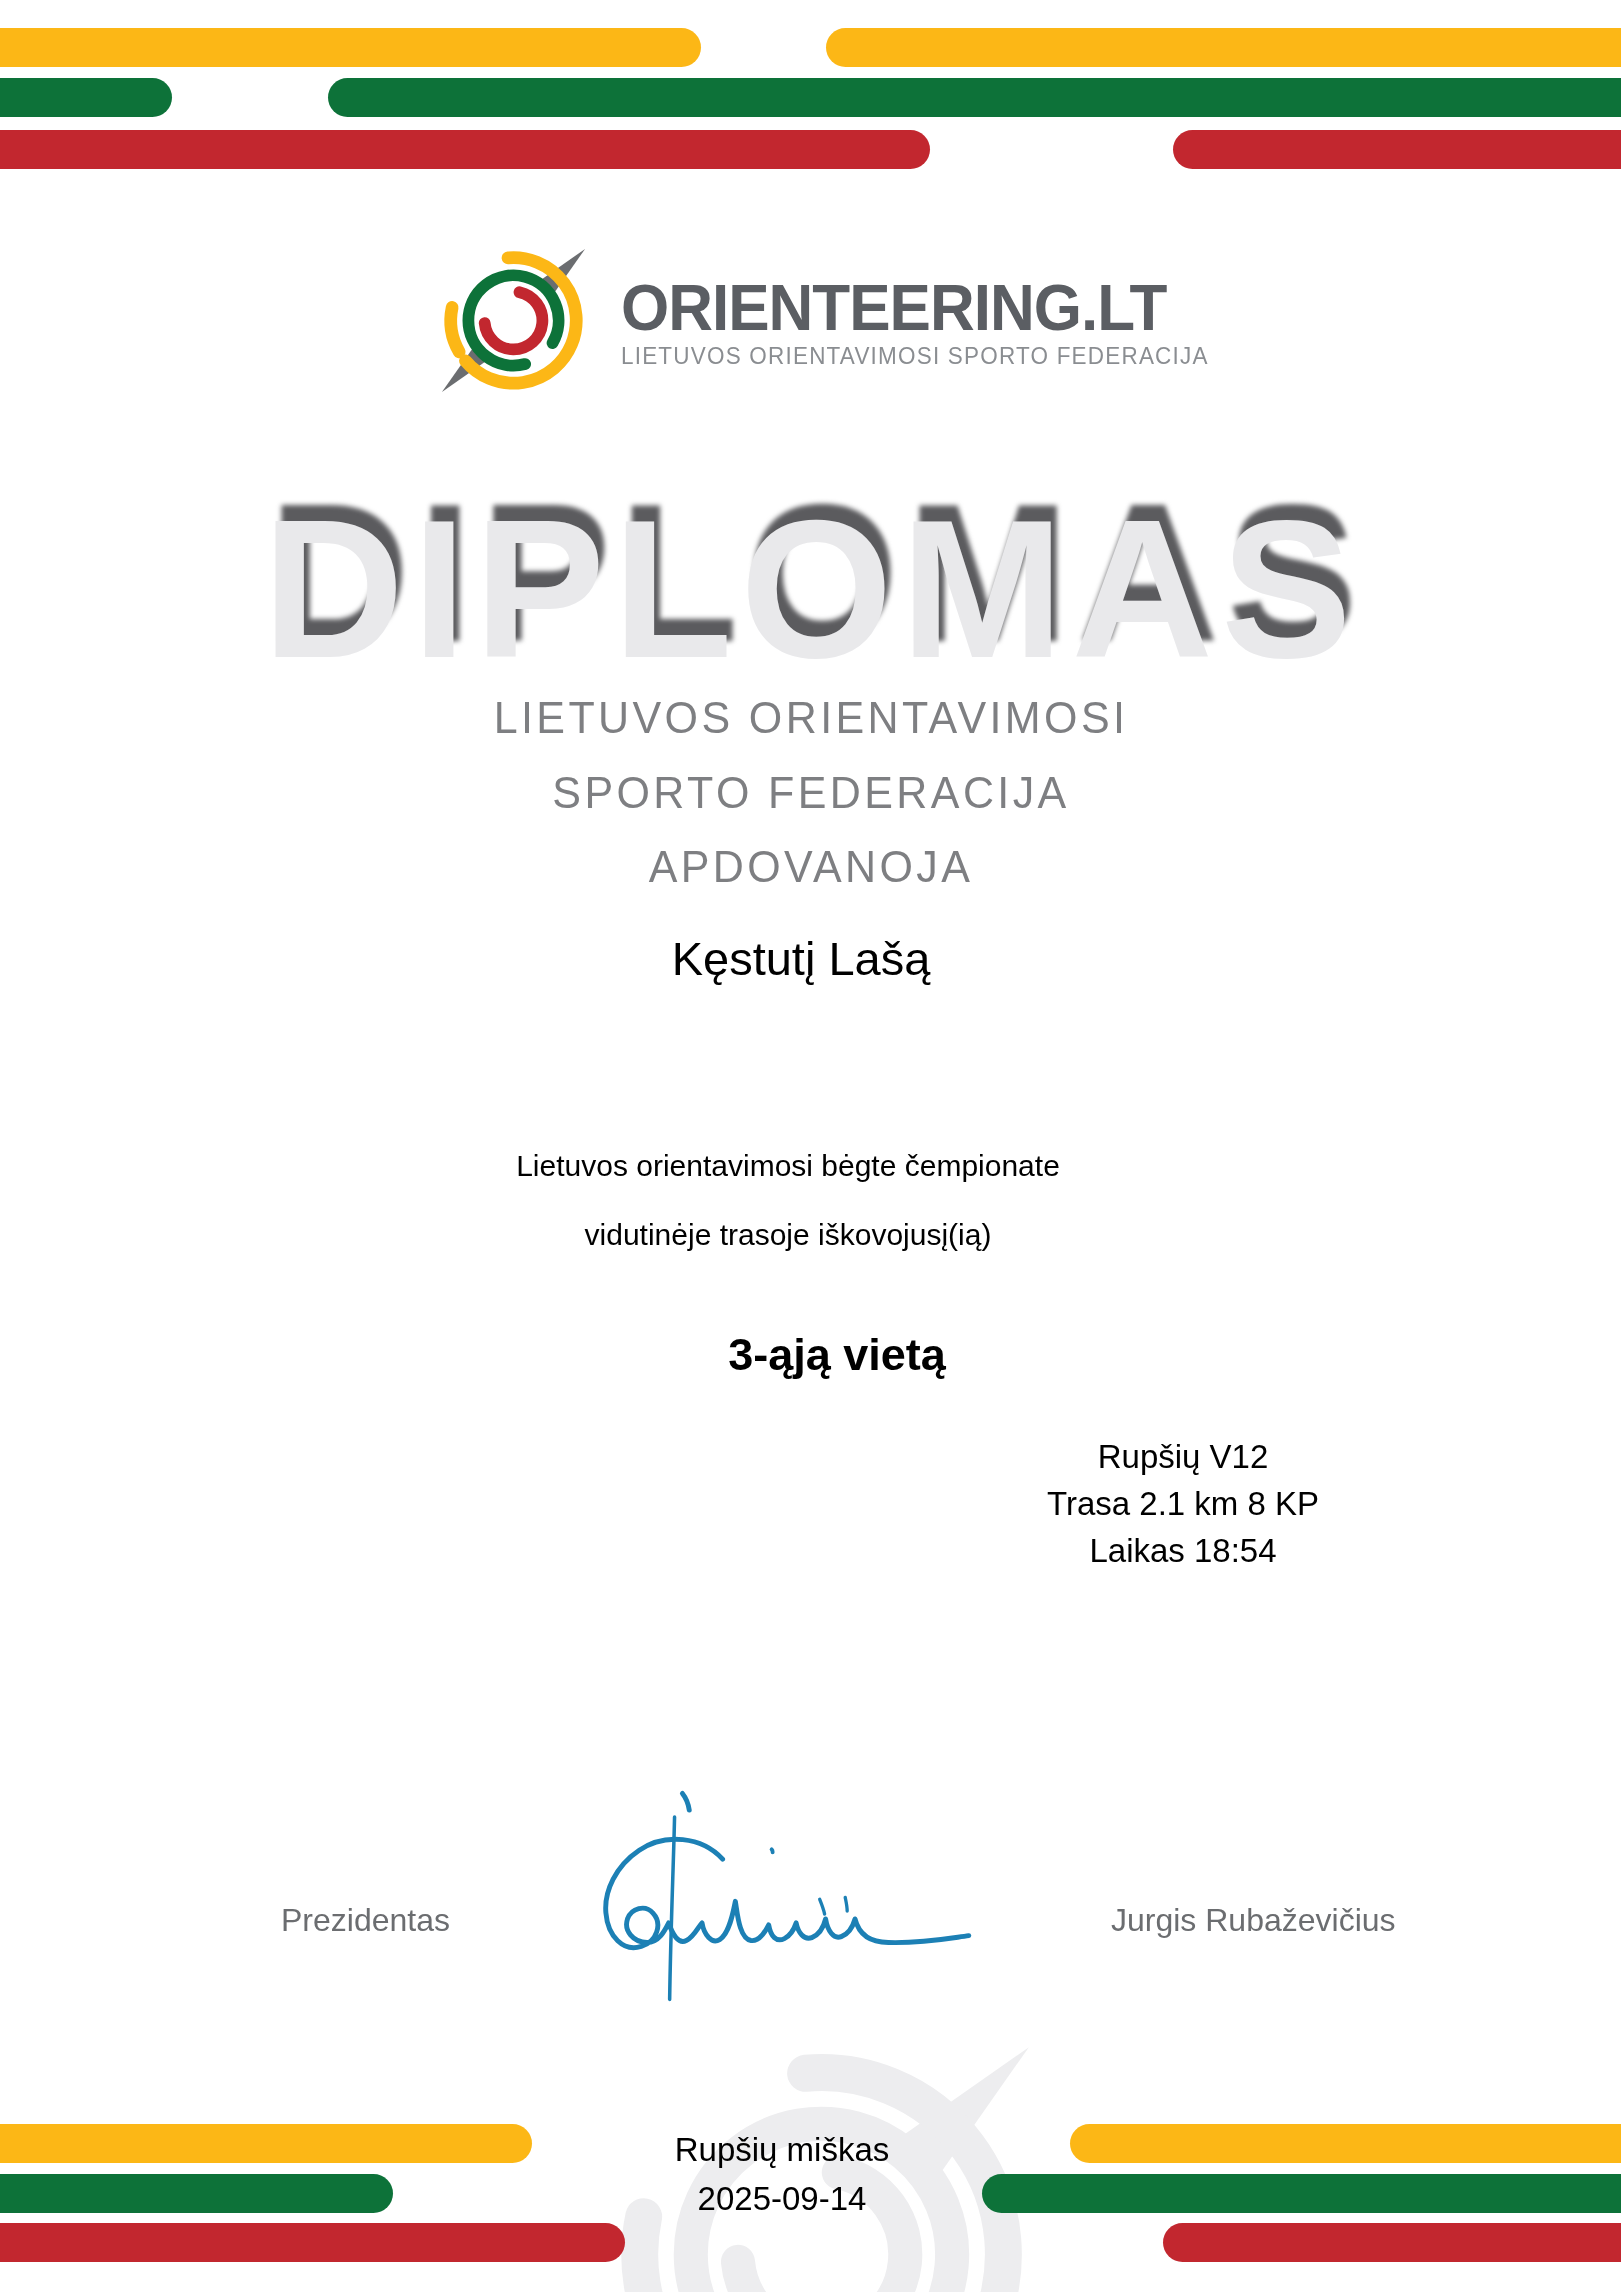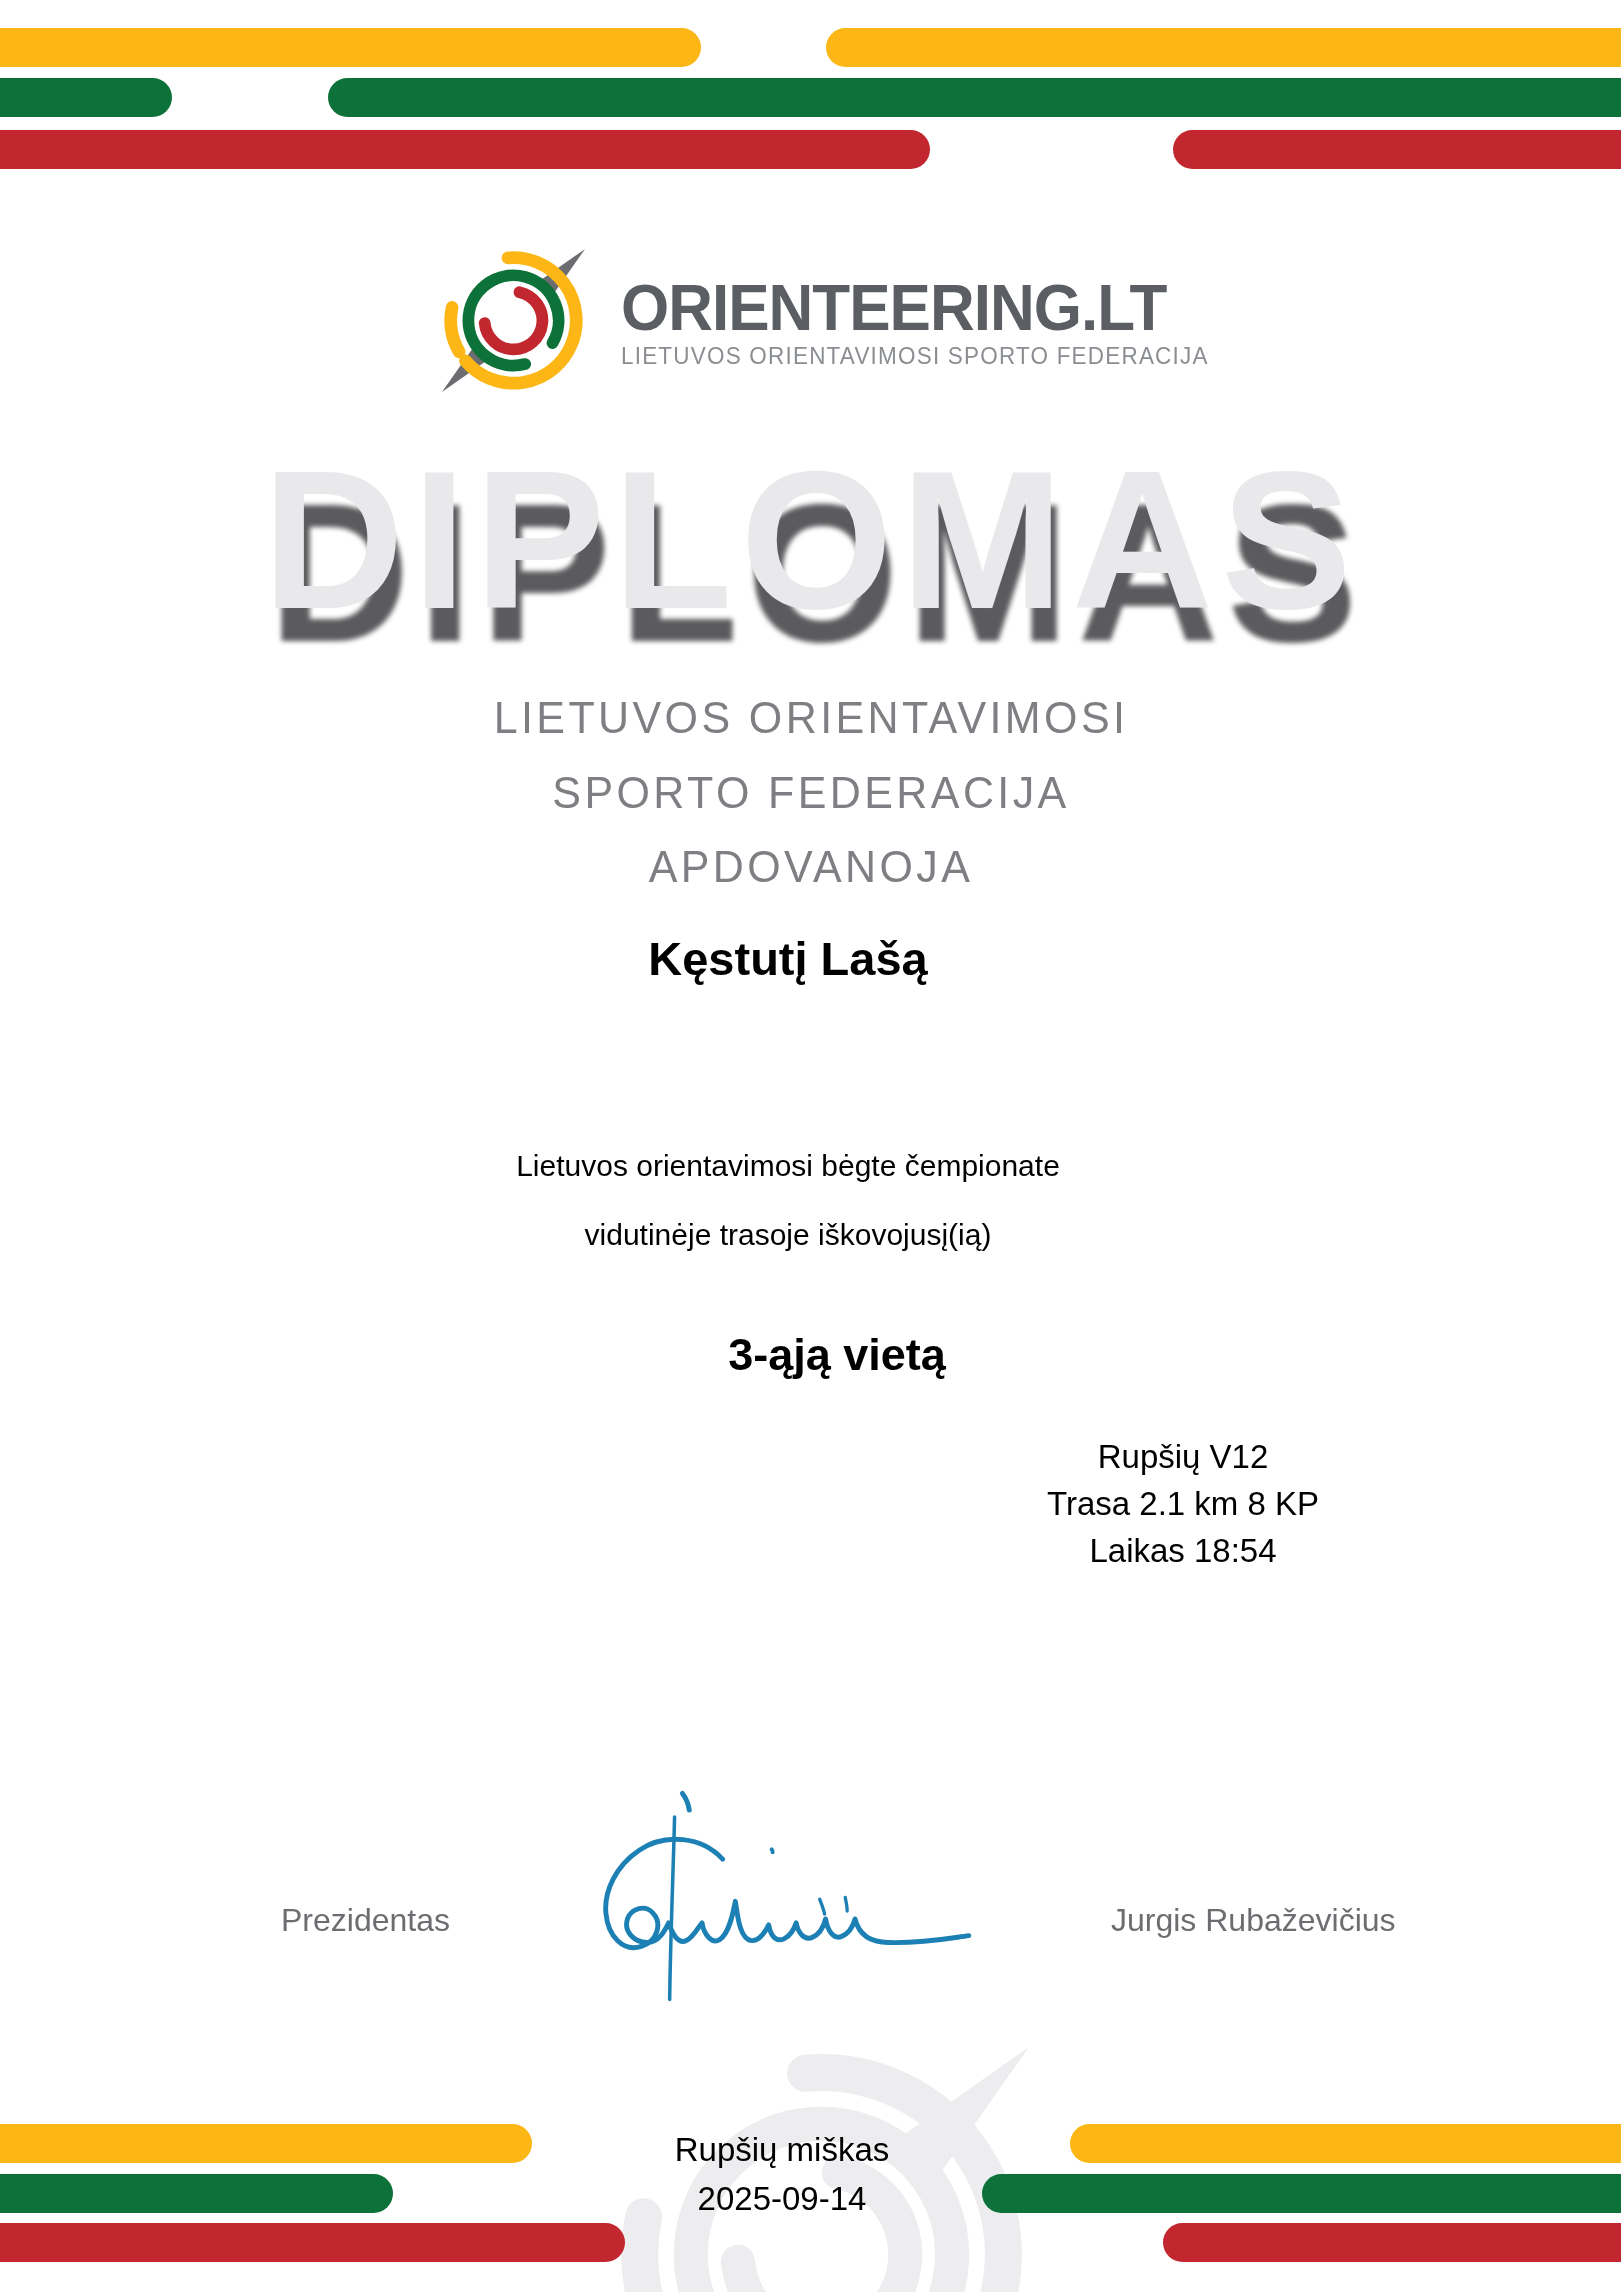--- a/index.html
+++ b/index.html
@@ -37,21 +37,21 @@
   .big-title{
     font-size:196px; font-weight:bold; letter-spacing:7.8px; line-height:1;
     z-index:3;
   }
   .big-title.shadow-layer{ color:var(--title-shadow); filter:blur(2.5px); z-index:2;}
   .big-title.fill-layer{ color:var(--title-fill); }
   .page-subtitle{
     font-size:43px; letter-spacing:3.4px; color:var(--subtitle-gray);
     line-height:71px; text-align:center; transform:translateX(-50%) scaleY(1.05);
   }
-  .recipient-name{ font-size:47px; font-weight:bold; color:var(--text-black); }
+  .recipient-name{ font-size:47px; font-weight:normal; color:var(--text-black);margin-left:13px; }
   .description{ font-size:30px; color:var(--text-black); line-height:69px; text-align:center;}
   .award-place{ font-size:45px; font-weight:bold; color:var(--text-black); }
   .details{ font-size:33px; color:var(--text-black); line-height:47px; text-align:center;}
   .sig-label{ font-size:32px; color:var(--label-gray); }
   .event-block{ font-size:33px; color:var(--text-black); line-height:49px; text-align:center; z-index:3;margin-top:12px;}
   .z2{z-index:2;} .z3{z-index:3;}
   svg{display:block;}
 </style>
 </head>
 <body>
@@ -72,21 +72,21 @@
       <path d="M -5.6,-63.8 A 64 64 0 1 1 -49.0,41.1" fill="none" stroke="var(--flag-yellow)" stroke-width="13" stroke-linecap="round"></path>
       <path d="M -62.6,-13.3 A 64 64 0 0 0 -55.4,32.0" fill="none" stroke="var(--flag-yellow)" stroke-width="13" stroke-linecap="round"></path>
       <path d="M 39.8,23.0 A 46 46 0 1 0 11.9,44.4" fill="none" stroke="var(--flag-green)" stroke-width="12" stroke-linecap="round"></path>
       <path d="M 6.1,-28.9 A 29.5 29.5 0 1 1 -29.4,2.6" fill="none" stroke="var(--flag-red)" stroke-width="12" stroke-linecap="round"></path>
     </svg>
   </div>
   <div class="abs z3 logo-title" style="left:621px; top:276px;">ORIENTEERING.LT</div>
   <div class="abs z3 logo-subtitle" style="left:621px; top:345px;">LIETUVOS ORIENTAVIMOSI SPORTO FEDERACIJA</div>
 
   <div class="abs centered big-title shadow-layer" style="left:817px; top:476px;">DIPLOMAS</div>
-  <div class="abs centered big-title fill-layer" style="left:811px; top:443px;">DIPLOMAS</div>
+  <div class="abs centered big-title fill-layer" style="left:811px; top:492px;">DIPLOMAS</div>
 
   <div class="abs page-subtitle" style="left:811px; top:686px;">
     <div>LIETUVOS ORIENTAVIMOSI SPORTO FEDERACIJA</div>
     <div>APDOVANOJA</div>
   </div>
 
   <div class="abs centered recipient-name z3" style="left:788px; top:931px;">Kęstutį Lašą</div>
 
   <div class="abs centered description z3" style="left:788px; top:1131px;">
     <div>Lietuvos orientavimosi bėgte čempionate</div>

